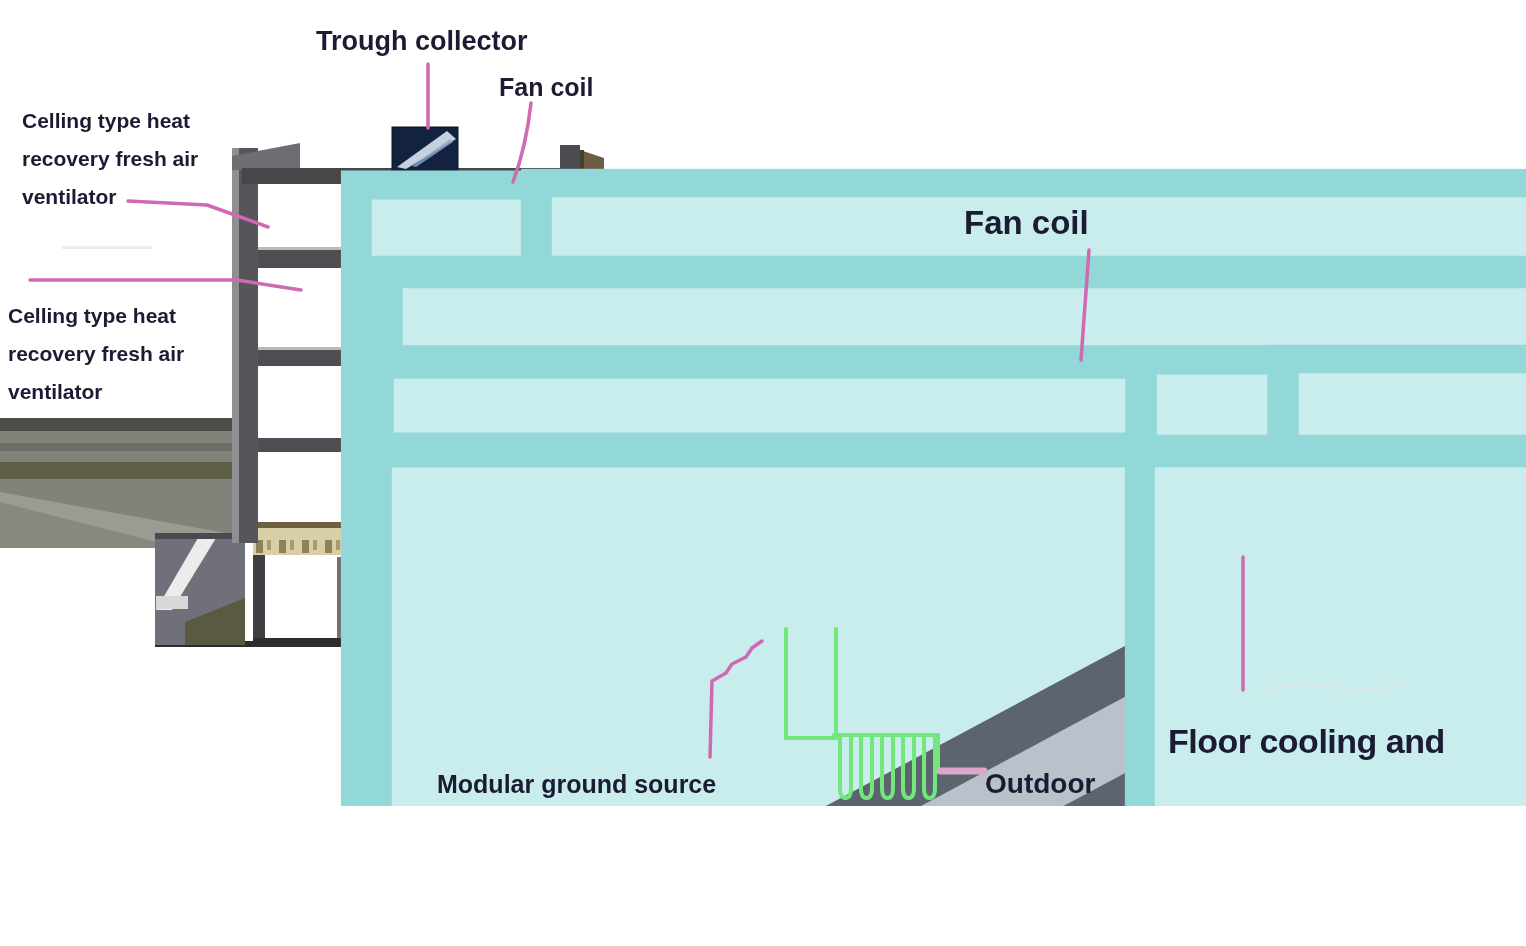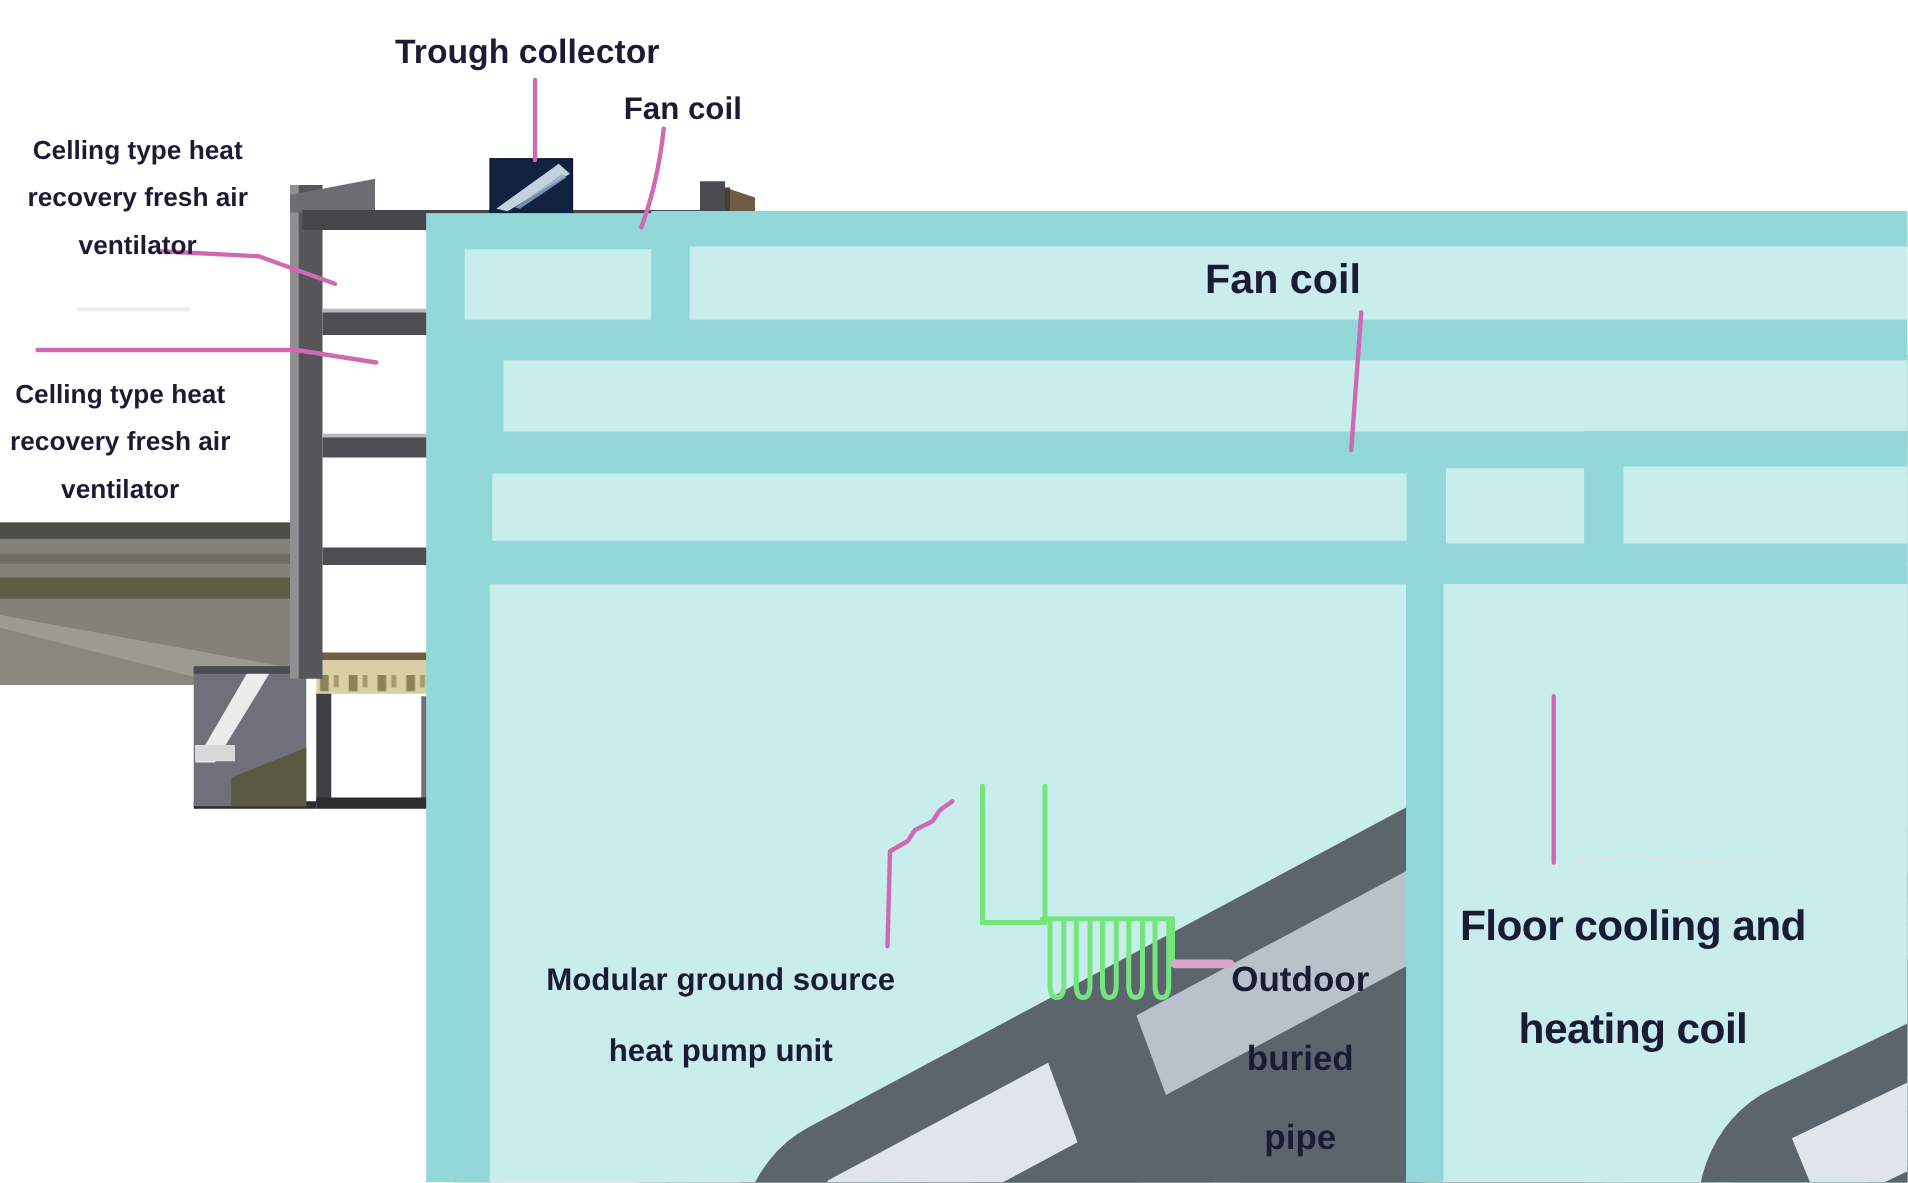--- a/index.html
+++ b/index.html
@@ -1,18 +1,18 @@
 <!DOCTYPE html>
 <html><head>
 <meta charset="utf-8">
 <title>HVAC building section diagram</title>
 <style>
   html,body{margin:0;padding:0;background:#fff;}
-  #canvas{position:relative;width:1526px;height:946px;background:#ffffff;overflow:hidden;
-          font-family:"Liberation Sans",sans-serif;text-align:center;}
+  #canvas{position:relative;width:1526px;height:806px;background:#ffffff;overflow:hidden;
+          font-family:"Liberation Sans",sans-serif;}
   #drawing{position:absolute;left:0;top:0;}
   .lbl{position:absolute;font-weight:bold;color:#1b1b33;white-space:pre-line;
        font-family:"Liberation Sans",sans-serif;}
   .lbl-trough{left:316px;top:26px;font-size:27px;}
   .lbl-fancoil-top{left:499px;top:73px;font-size:25px;}
   .lbl-vent-upper{left:22px;top:102px;font-size:21px;line-height:38px;}
   .lbl-vent-lower{left:8px;top:297px;font-size:21px;line-height:38px;}
   .lbl-fancoil-right{left:964px;top:204px;font-size:33px;}
   .lbl-heatpump{left:437px;top:756px;font-size:25px;line-height:57px;}
   .lbl-outdoor{left:985px;top:752px;font-size:28px;line-height:63px;}

